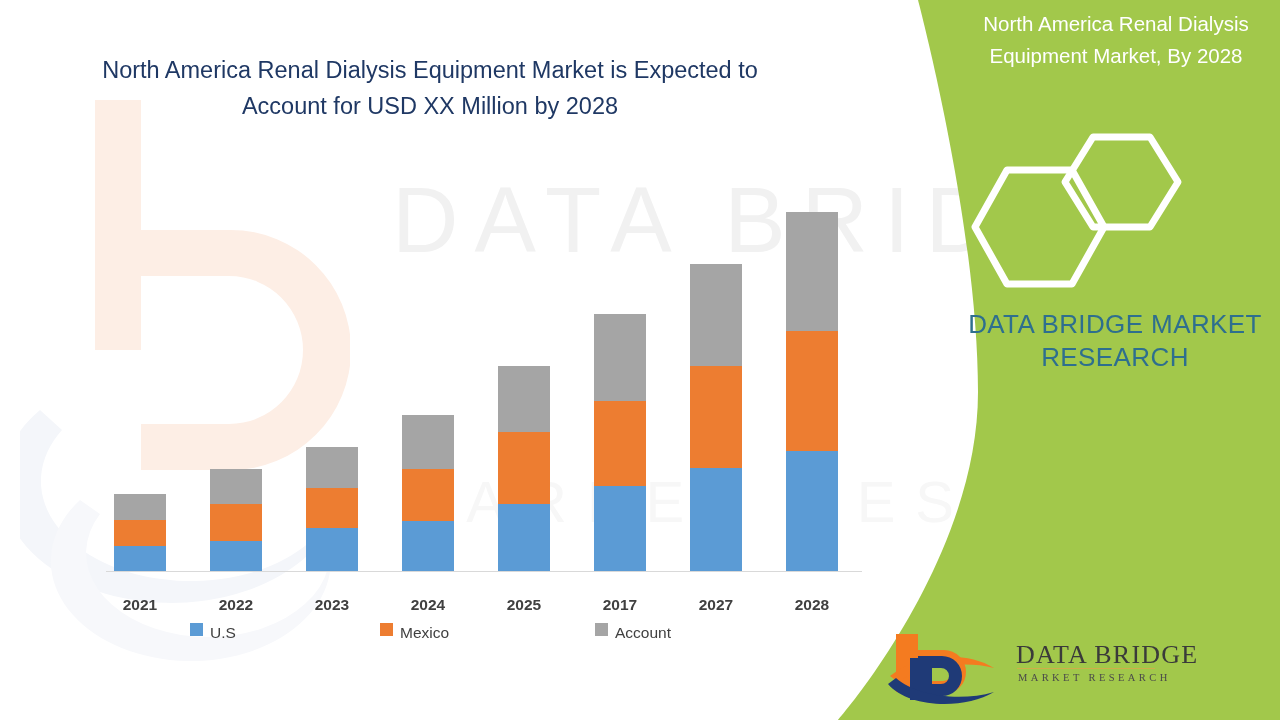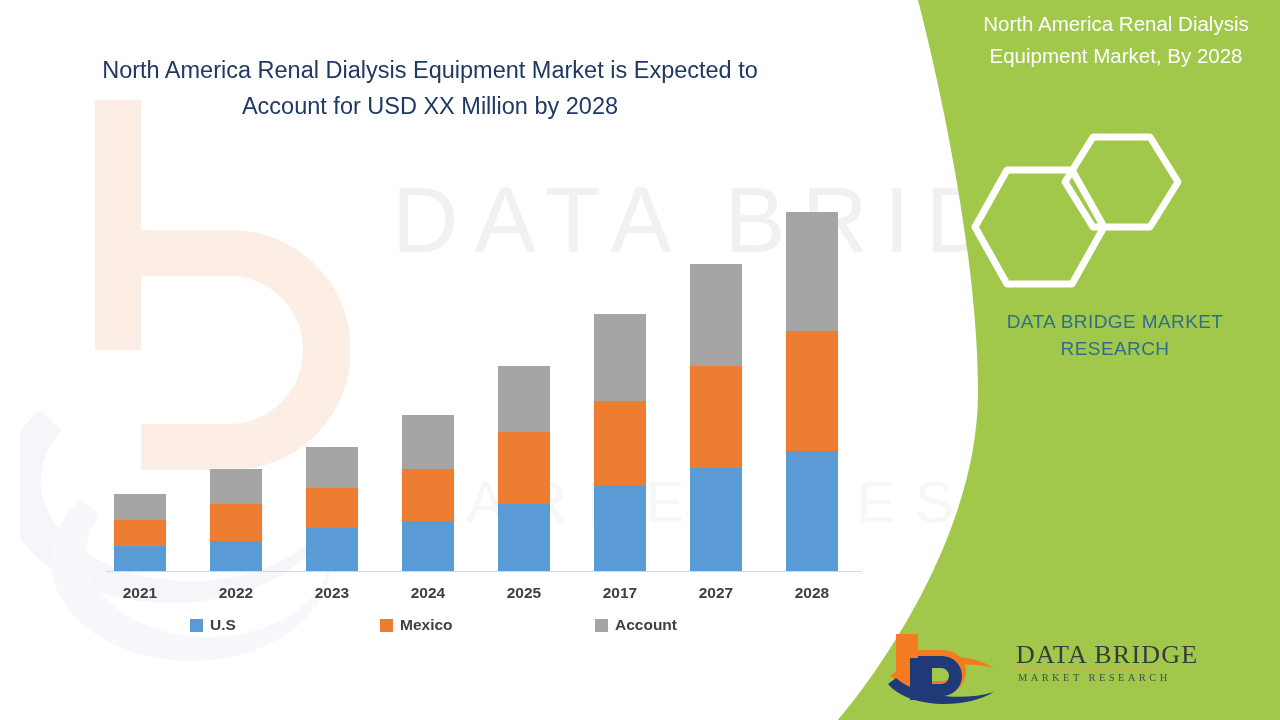--- a/index.html
+++ b/index.html
@@ -36,42 +36,42 @@
   .bar-group { position:absolute; bottom:1px; width:52px; }
   .seg { width:100%; display:block; }
   .seg-us     { background:#5b9bd5; }
   .seg-canada { background:#ed7d31; }
   .seg-mexico { background:#a5a5a5; }
 
   
   .xlabels { position:absolute; left:50px; top:584px; width:770px; height:26px; }
   .xlabel {
     position:absolute; width:80px; text-align:center;
-    font-size:15.5px; color:#404040; font-weight:600; top:0;
+    font-size:15.5px; color:#404040; font-weight:600; top:12px;
   }
 
   
   .legend { position:absolute; left:50px; top:616px; width:700px; height:26px; }
   .legend-item { position:absolute; display:flex; align-items:center; gap:7px; top:0; }
   .legend-swatch { width:13px; height:13px; display:block; }
-  .legend-label { font-size:15.5px; color:#404040; font-weight:700; }
+  .legend-label { font-size:15.5px; color:#404040; font-weight:400;margin-top:8px; }
 
   
   .green-panel { position:absolute; right:0; top:0; width:470px; height:720px; pointer-events:none; }
   .green-content { position:absolute; right:0; top:0; width:470px; height:720px; }
 
   .panel-title {
     position:absolute; left:146px; top:8px; width:320px;
     text-align:center; color:#ffffff; font-size:20.5px; line-height:32px; font-weight:400;
   }
   .hexes { position:absolute; left:150px; top:132px; width:230px; height:160px; }
 
   .brand-text {
     position:absolute; left:140px; top:308px; width:330px; text-align:center;
-    color:#2e6f8e; font-size:19px; line-height:27px; font-weight:400; letter-spacing:0.4px;
+    color:#2e6f8e; font-size:26px; line-height:33px; font-weight:400; letter-spacing:0.4px;
   }
 
   
   .logo { position:absolute; left:888px; top:628px; width:230px; height:76px; }
   .logo-word {
     position:absolute; left:1016px; top:640px; color:#3a3a3a;
     font-size:26px; letter-spacing:1.2px; font-weight:400;
     font-family:"Liberation Serif", serif;
   }
   .logo-sub {

